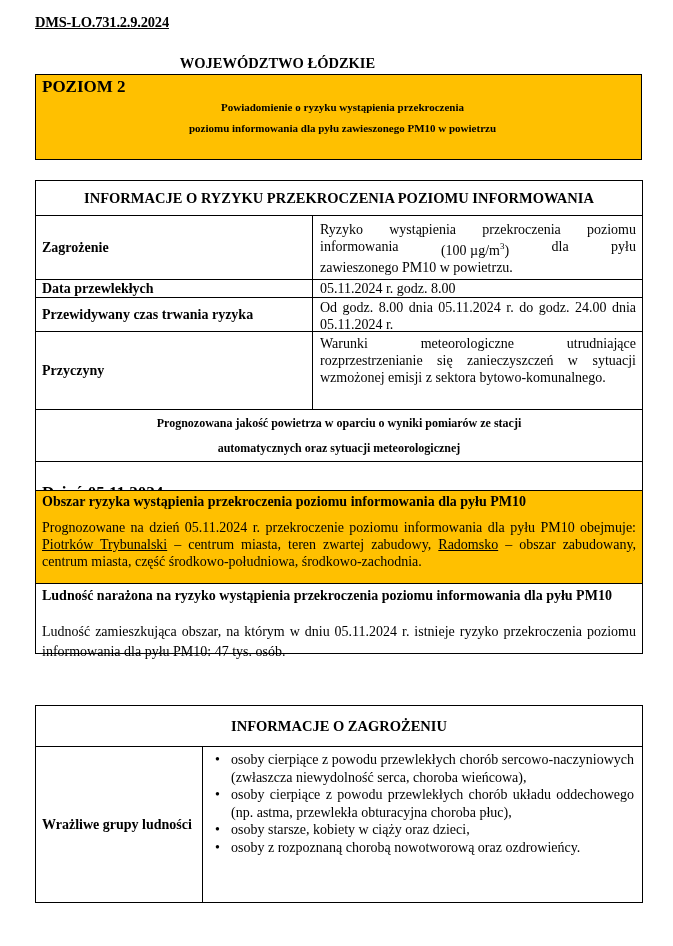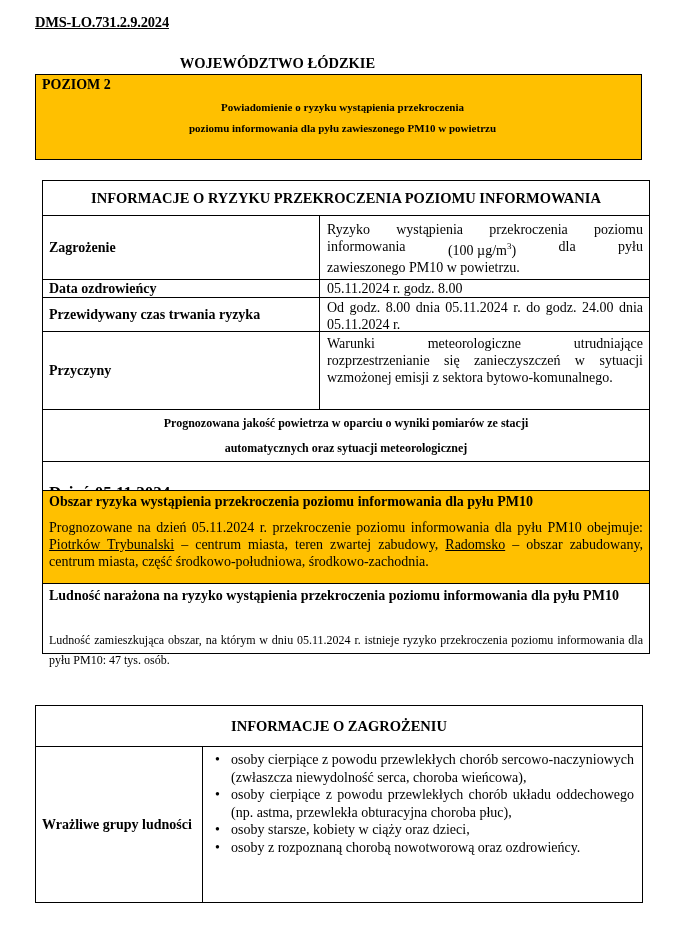--- a/index.html
+++ b/index.html
@@ -9,26 +9,26 @@
   }
   .abs { position: absolute; }
   #doc-id { left: 35px; top: 14px; font-size: 14.5px; font-weight: bold; letter-spacing: -0.2px; text-decoration: underline; }
   #voivodeship { left: 0; width: 555px; top: 55px; text-align: center; font-size: 14.5px; font-weight: bold; }
 
   
   #level-box {
     left: 35px; top: 74px; width: 607px; height: 86px;
     background: #FFC000; border: 1px solid #000; box-sizing: border-box;
   }
-  #level-label { position: absolute; left: 6px; top: 2px; font-size: 14px; font-weight: bold; }
+  #level-label { position: absolute; left: 6px; top: 2px; font-size: 17px; font-weight: bold; }
   #level-title { position: absolute; left: 8px; right: 0; top: 22px; text-align: center; font-size: 11px; font-weight: bold; line-height: 21px; }
 
   
   .tbl { position: absolute; border: 1px solid #000; box-sizing: border-box; }
-  #t1 { left: 42px; top: 180px; width: 608px; height: 474px; }
+  #t1 { left: 35px; top: 180px; width: 608px; height: 474px; }
   .row { position: absolute; left: 0; right: 0; border-bottom: 1px solid #000; box-sizing: border-box; }
   .cell { position: absolute; top: 0; bottom: 0; box-sizing: border-box; }
   .lcell { left: 0; width: 277px; border-right: 1px solid #000; display: flex; align-items: center; padding-left: 6px; font-weight: bold; font-size: 14px; }
   .rcell { left: 277px; right: 0; padding: 1px 6px 0 7px; font-size: 14px; line-height: 17px; text-align: justify; }
   .hdr { text-align: center; font-weight: bold; font-size: 14.5px; }
   .just { text-align: justify; text-align-last: justify; }
   .u { text-decoration: underline; }
 
   
   #t3 { left: 35px; top: 705px; width: 608px; height: 198px; border: 1.5px solid #000; }
@@ -63,21 +63,21 @@
         <span>informowania</span>
         <span><span>(100 µg/m</span><sup style="font-size:9px;">3</sup><span>)</span></span>
         <span>dla</span>
         <span>pyłu</span>
       </div>
       <div>zawieszonego PM10 w powietrzu.</div>
     </div>
   </div>
 
   <div class="row" style="top:99px;height:18px;">
-    <div class="cell lcell">Data ozdrowieńcy</div>
+    <div class="cell lcell">Data przewlekłych</div>
     <div class="cell rcell" style="padding-top:0;">05.11.2024 r. godz. 8.00</div>
   </div>
 
   <div class="row" style="top:117px;height:34px;">
     <div class="cell lcell">Przewidywany czas trwania ryzyka</div>
     <div class="cell rcell">Od godz. 8.00 dnia 05.11.2024 r. do godz. 24.00 dnia  05.11.2024 r.</div>
   </div>
 
   <div class="row" style="top:151px;height:78px;">
     <div class="cell rcell" style="padding-top:3px;">Warunki meteorologiczne utrudniające rozprzestrzenianie się zanieczyszczeń w sytuacji wzmożonej emisji z sektora bytowo-komunalnego.</div>
@@ -97,21 +97,21 @@
 
   <div class="row" style="top:310px;height:93px;background:#FFC000;">
     <div style="padding:2px 6px 0 6px;">
       <div style="font-weight:bold;font-size:14px;line-height:18px;">Obszar ryzyka wystąpienia przekroczenia poziomu informowania dla pyłu PM10</div>
       <div style="font-size:14px;line-height:17px;margin-top:8px;text-align:justify;"><span>Prognozowane na dzień 05.11.2024 r. przekroczenie poziomu informowania dla pyłu PM10 obejmuje: </span><span class="u">Piotrków Trybunalski</span><span> – centrum miasta, teren zwartej zabudowy, </span><span class="u">Radomsko</span><span> – obszar zabudowany,  centrum miasta, część środkowo-południowa, środkowo-zachodnia.</span></div>
     </div>
   </div>
 
   <div style="position:absolute;left:0;right:0;top:403px;padding:2px 6px 0 6px;">
     <div style="font-weight:bold;font-size:14px;line-height:20px;text-align:justify;">Ludność narażona na ryzyko wystąpienia przekroczenia poziomu informowania dla pyłu PM10</div>
-    <div style="font-size:12px;line-height:20px;margin-top:24px;text-align:justify;">Ludność zamieszkująca obszar, na którym w dniu 05.11.2024 r. istnieje ryzyko przekroczenia poziomu informowania dla pyłu PM10: 47 tys. osób.</div>
+    <div style="font-size:14px;line-height:20px;margin-top:16px;text-align:justify;">Ludność zamieszkująca obszar, na którym w dniu 05.11.2024 r. istnieje ryzyko przekroczenia poziomu informowania dla pyłu PM10: 47 tys. osób.</div>
   </div>
 </div>
 
 <div id="t3" class="tbl">
   <div class="row" style="top:0;height:41px;display:flex;align-items:center;justify-content:center;">
     <span class="hdr">INFORMACJE O ZAGROŻENIU</span>
   </div>
   <div style="position:absolute;left:0;right:0;top:41px;bottom:0;">
     <div class="cell" style="left:0;width:167px;border-right:1px solid #000;display:flex;align-items:center;padding-left:6px;font-weight:bold;font-size:14px;line-height:20px;">Wrażliwe grupy ludności</div>
     <div class="cell" style="left:167px;right:0;padding:4px 8px 0 12px;">

